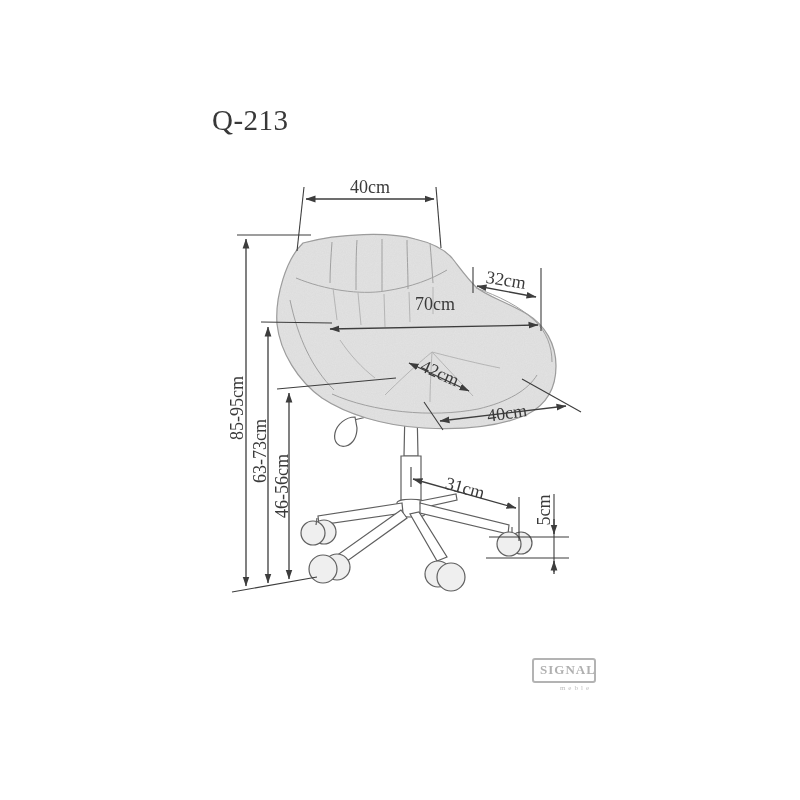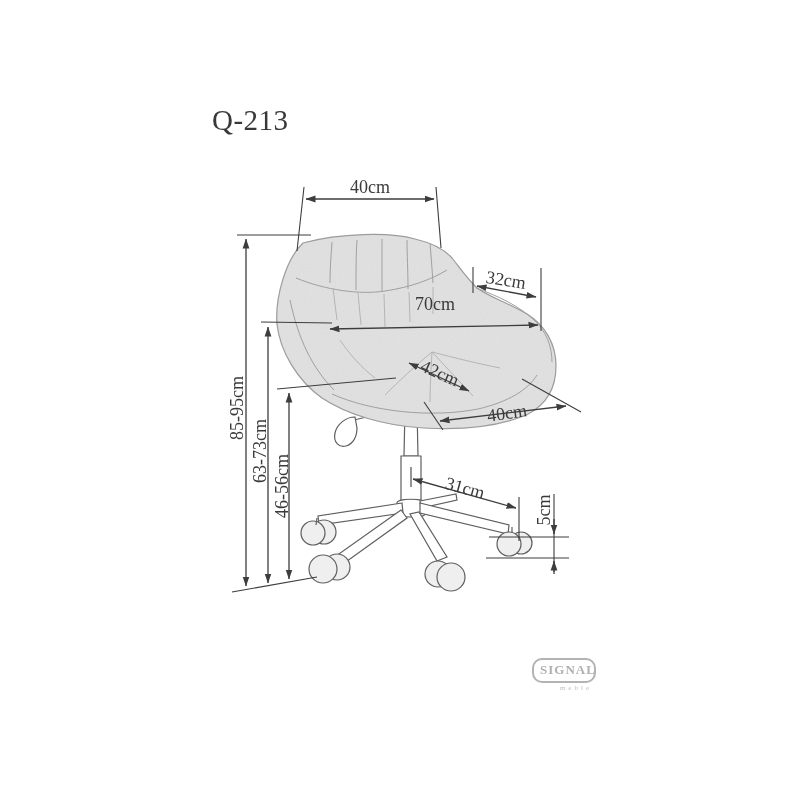--- a/index.html
+++ b/index.html
@@ -5,21 +5,21 @@
   html,body{margin:0;padding:0;background:#ffffff;}
   #stage{position:relative;width:696px;height:800px;background:#ffffff;overflow:hidden;
          font-family:Liberation Serif, serif;}
   #drawing{position:absolute;left:0;top:0;}
   .lbl{position:absolute;color:#3a3a3a;font-size:18px;line-height:1;white-space:nowrap;
        transform:translate(-50%,-50%);}
   .lbl.v{transform:translate(-50%,-50%) rotate(-90deg);}
   #title{position:absolute;left:212px;top:106px;font-size:29px;color:#383838;
          letter-spacing:0.5px;transform:none;}
   #logo{position:absolute;left:532px;top:658px;width:64px;text-align:center;}
-  #logo .pill{border:2px solid #b3b3b3;border-radius:10px;padding:2px 6px 3px 6px;
+  #logo .pill{border:2px solid #b3b3b3;border-radius:3px;padding:2px 6px 3px 6px;
               color:#b0b0b0;font-weight:bold;font-size:13px;letter-spacing:1px;}
   #logo .sub{color:#bdbdbd;font-size:7px;letter-spacing:3px;text-align:right;
              padding-right:4px;margin-top:1px;}
   svg .dim{stroke:#3d3d3d;stroke-width:1.3;fill:none;
            marker-start:url(#arr);marker-end:url(#arr);}
   svg .ext{stroke:#3d3d3d;stroke-width:1.1;fill:none;}
   svg .seam{stroke:#a0a0a0;stroke-width:1;fill:none;}
   svg .crease{stroke:#b5b5b5;stroke-width:1;fill:none;}
   svg .metal{stroke:#5f5f5f;stroke-width:1.2;fill:#ffffff;}
   svg .wheel{stroke:#5f5f5f;stroke-width:1.2;fill:#efefef;}

